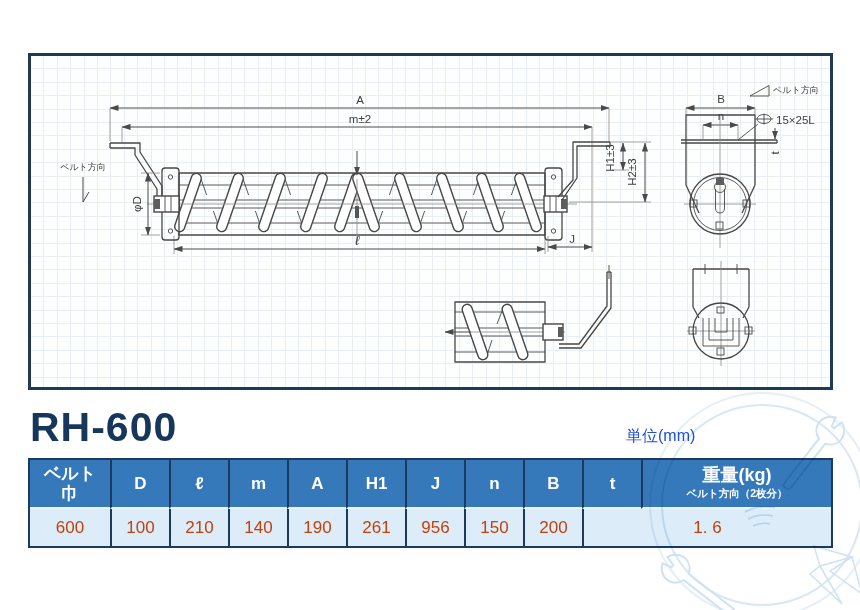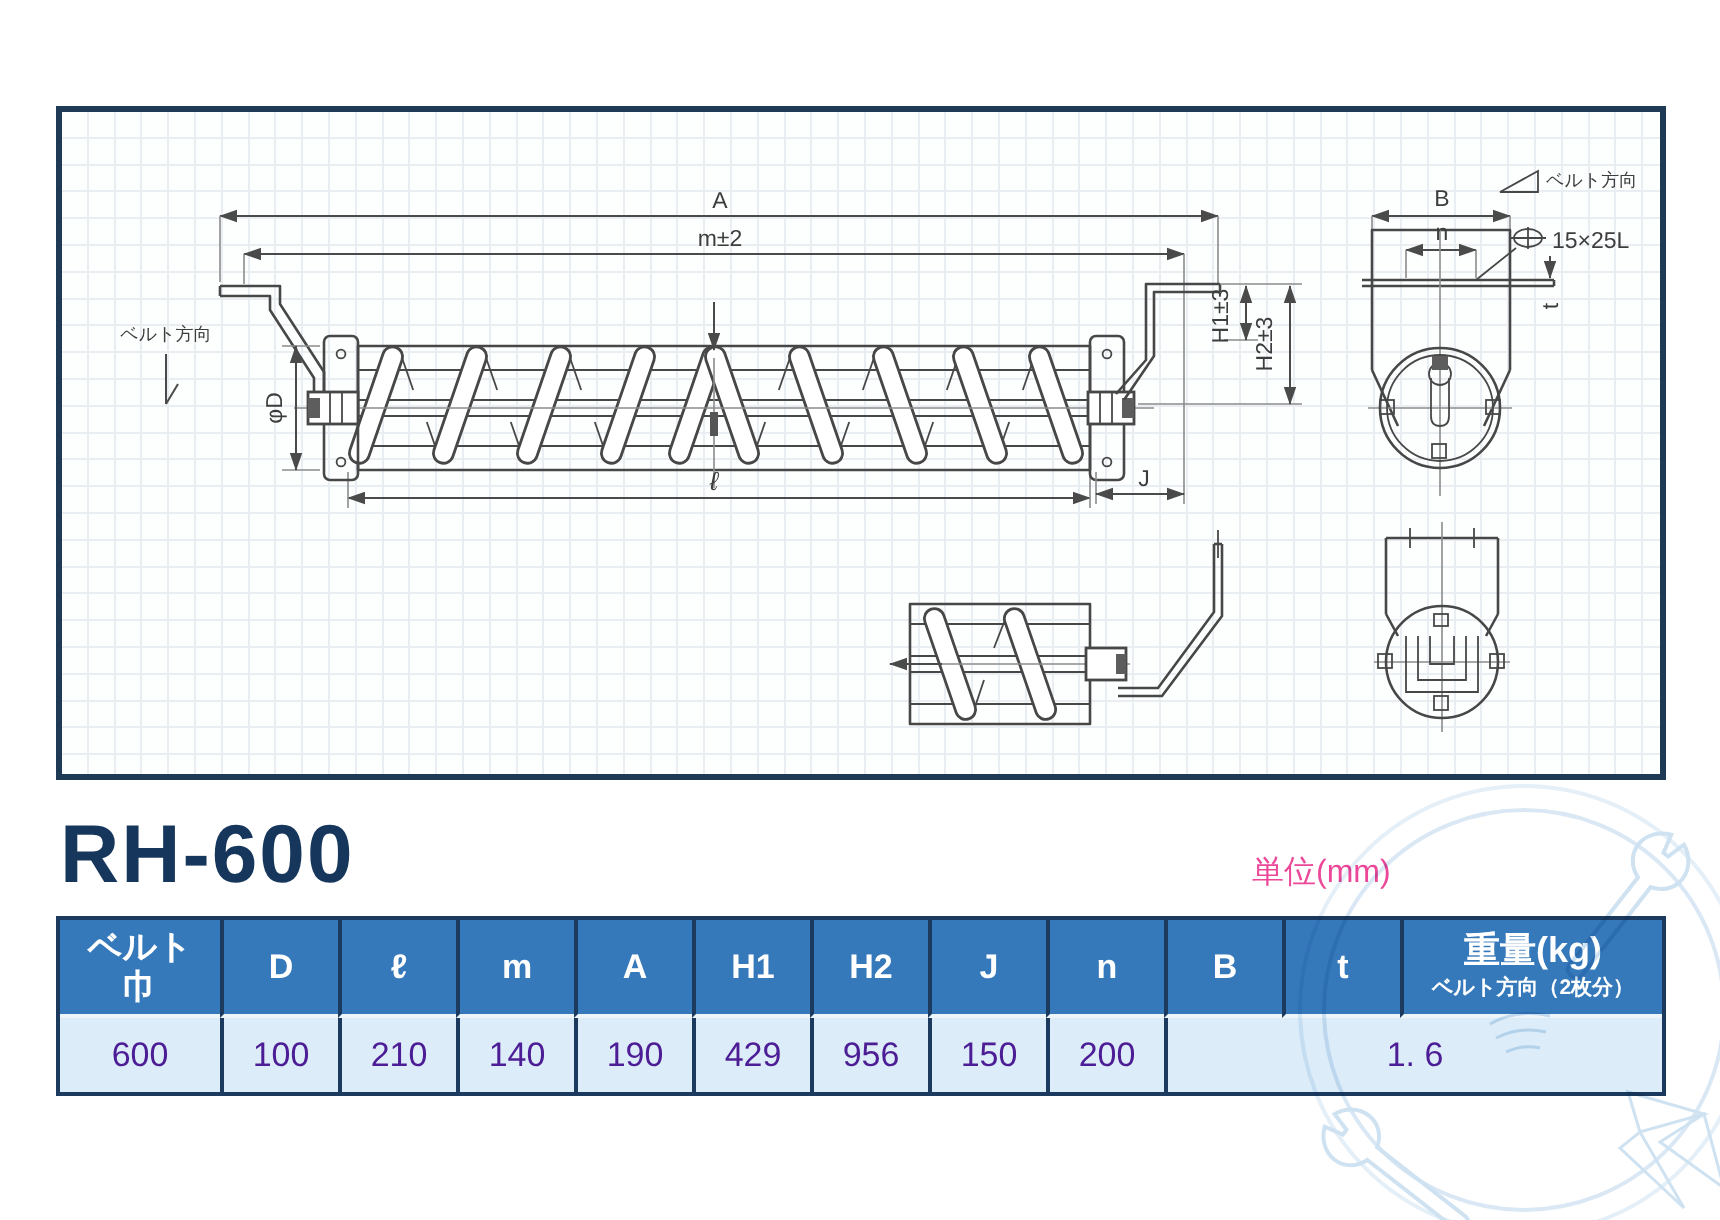--- a/index.html
+++ b/index.html
@@ -24,31 +24,31 @@
   .x{stroke:#8b8b8b;stroke-width:0.8;fill:none;}
   .cb{fill:#ffffff;stroke:#474747;stroke-width:1.4;}
   .lb{font-family:"Liberation Sans","DejaVu Sans",sans-serif;font-size:11.5px;fill:#3d3d3d;}
   .lbs{font-family:"Liberation Sans","DejaVu Sans",sans-serif;font-size:9px;fill:#3d3d3d;}
   .lit{font-style:italic;font-size:13px;}
   
   .model-title{
     position:absolute;left:30px;top:404px;
     font-size:41px;font-weight:bold;color:#16365c;letter-spacing:1px;text-align:center;
   }
-  .unit-label{position:absolute;left:626px;top:426px;font-size:16px;color:#ec4899;}
+  .unit-label{position:absolute;left:626px;top:426px;font-size:16px;color:#1d4ed8;}
   
   .spec-table{
     position:absolute;left:28px;top:458px;width:805px;
     border:2px solid #1c3a5e;box-sizing:border-box;background:#dcecf8;
   }
   .tr{display:flex;width:100%;}
   .tc{box-sizing:border-box;display:flex;flex-direction:column;align-items:center;justify-content:center;text-align:center;}
   .tc + .tc{border-left:2px solid #1c3a5e;}
   .thead .tc{height:49px;background:#3579ba;color:#ffffff;font-weight:bold;font-size:17px;border-bottom:2px solid #eef5fa;}
-  .tbody .tc{height:37px;color:#4c1d95;font-size:17px;}
+  .tbody .tc{height:37px;color:#c2410c;font-size:17px;}
   .c0{width:80px;white-space:pre-line;line-height:1.15;font-size:15px;}
   .cm{width:59px;}
   .cw{flex:1;}
   .w-main{font-size:18px;line-height:1.1;}
   .w-sub{font-size:10.5px;font-weight:bold;margin-top:1px;}
   
   .watermark{
     position:absolute;left:585px;top:392px;width:275px;height:218px;
     mix-blend-mode:multiply;pointer-events:none;z-index:5;
   }
@@ -266,37 +266,36 @@
 
 <div class="spec-table">
   <div class="tr thead">
     <div class="tc c0">ベルト
 巾</div>
     <div class="tc cm">D</div>
     <div class="tc cm">ℓ</div>
     <div class="tc cm">m</div>
     <div class="tc cm">A</div>
     <div class="tc cm">H1</div>
-    <div class="tc cm">H2</div>
     <div class="tc cm">J</div>
     <div class="tc cm">n</div>
     <div class="tc cm">B</div>
     <div class="tc cm">t</div>
     <div class="tc cw">
       <span class="w-main">重量(kg)</span>
       <span class="w-sub">ベルト方向（2枚分）</span>
     </div>
   </div>
   <div class="tr tbody">
     <div class="tc c0">600</div>
     <div class="tc cm">100</div>
     <div class="tc cm">210</div>
     <div class="tc cm">140</div>
     <div class="tc cm">190</div>
-    <div class="tc cm">429</div>
+    <div class="tc cm">261</div>
     <div class="tc cm">956</div>
     <div class="tc cm">150</div>
     <div class="tc cm">200</div>
     <div class="tc cw">1. 6</div>
   </div>
 </div>
 
 <svg class="watermark" viewBox="585 392 275 218">
   <defs>
     <path id="wrench" d="M-4,46 L-4,-10 C-10,-12 -14,-17 -14,-23 C-14,-30 -9,-35 -4,-37 L-1.5,-27.5 L1.5,-27.5 L4,-37 C9,-35 14,-30 14,-23 C14,-17 10,-12 4,-10 L4,46 C4,50.5 -4,50.5 -4,46 Z"></path>

